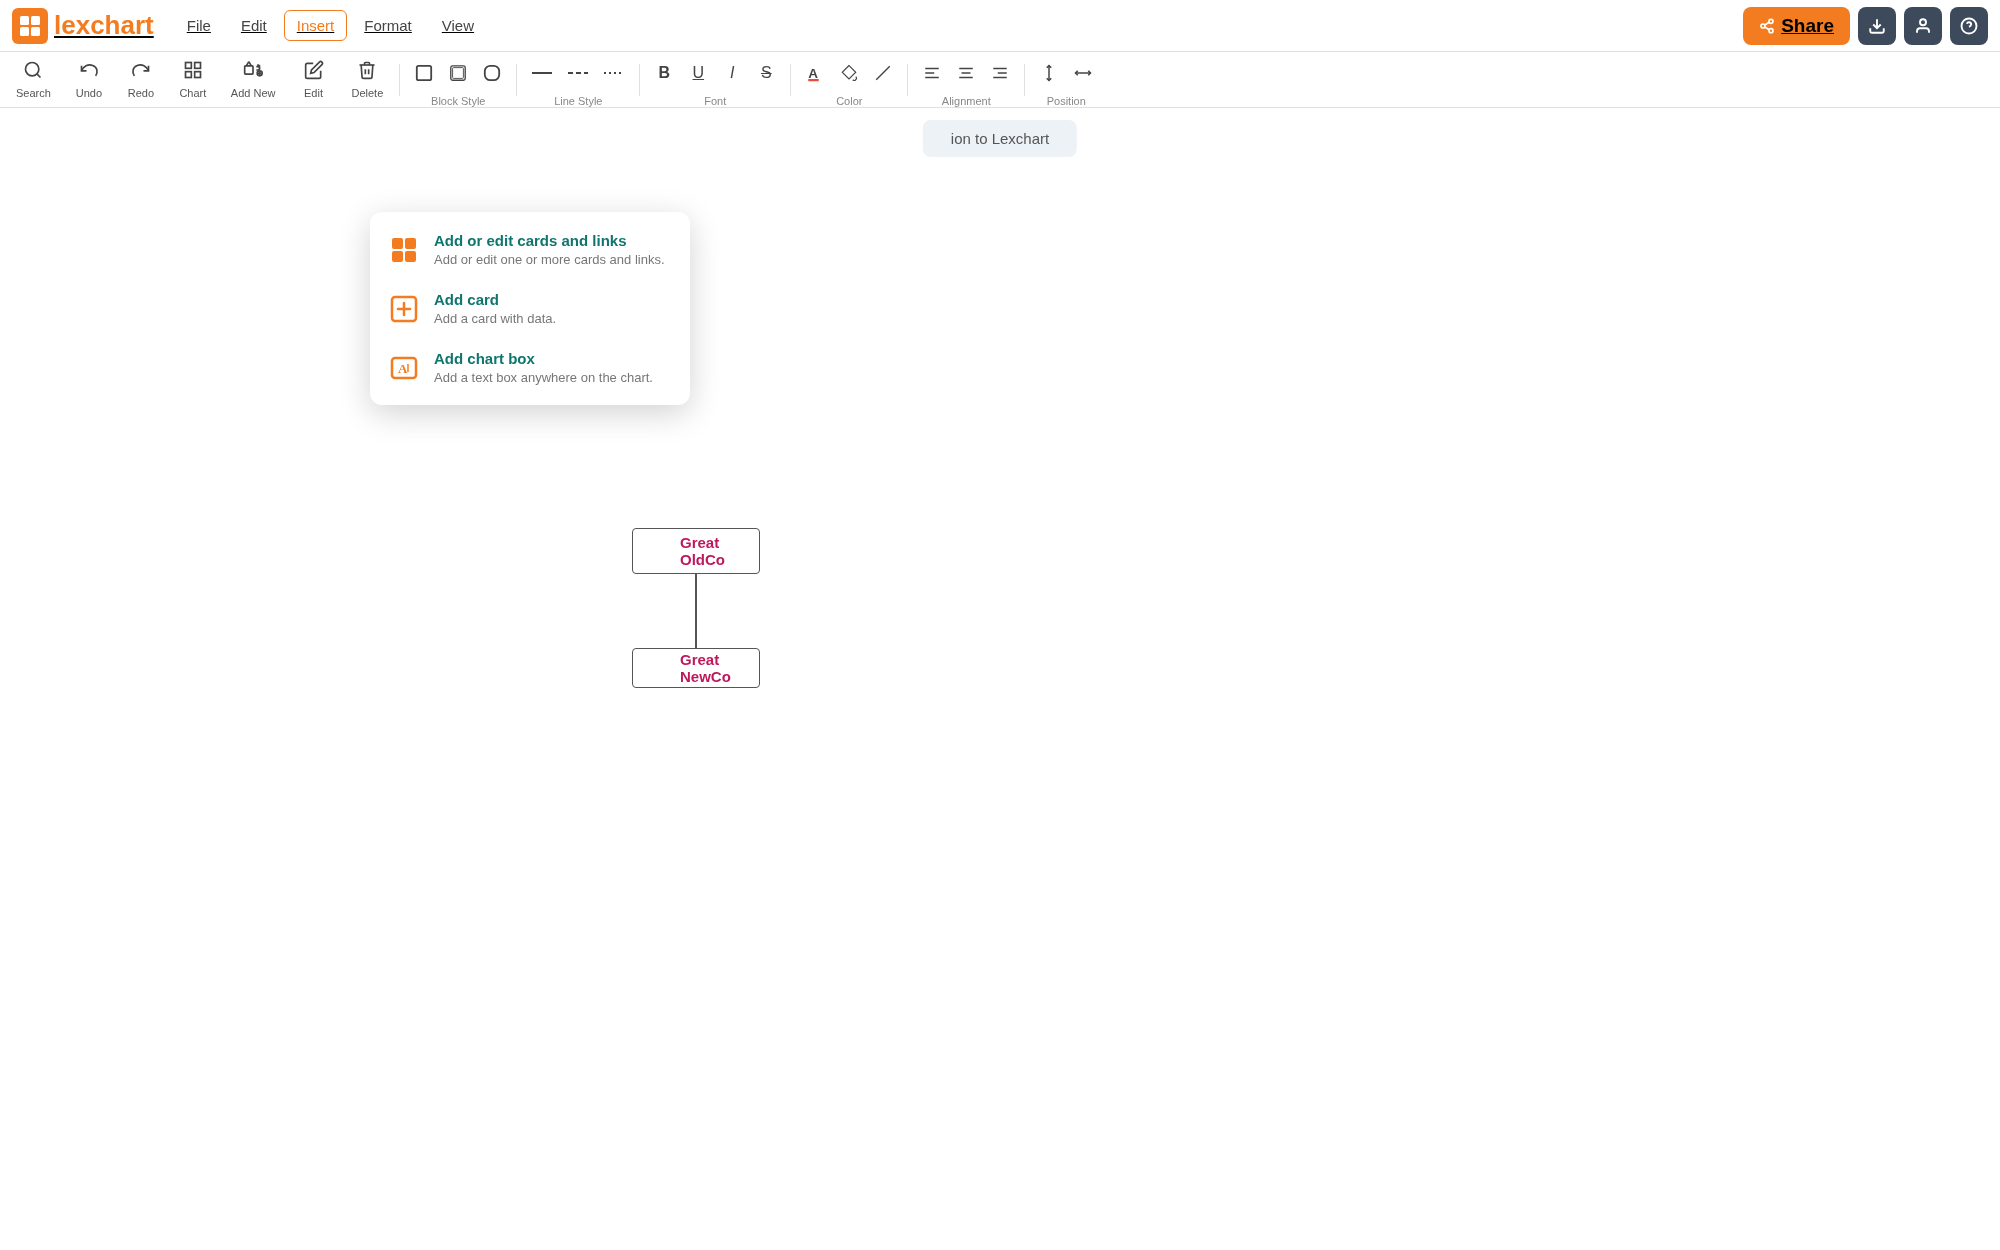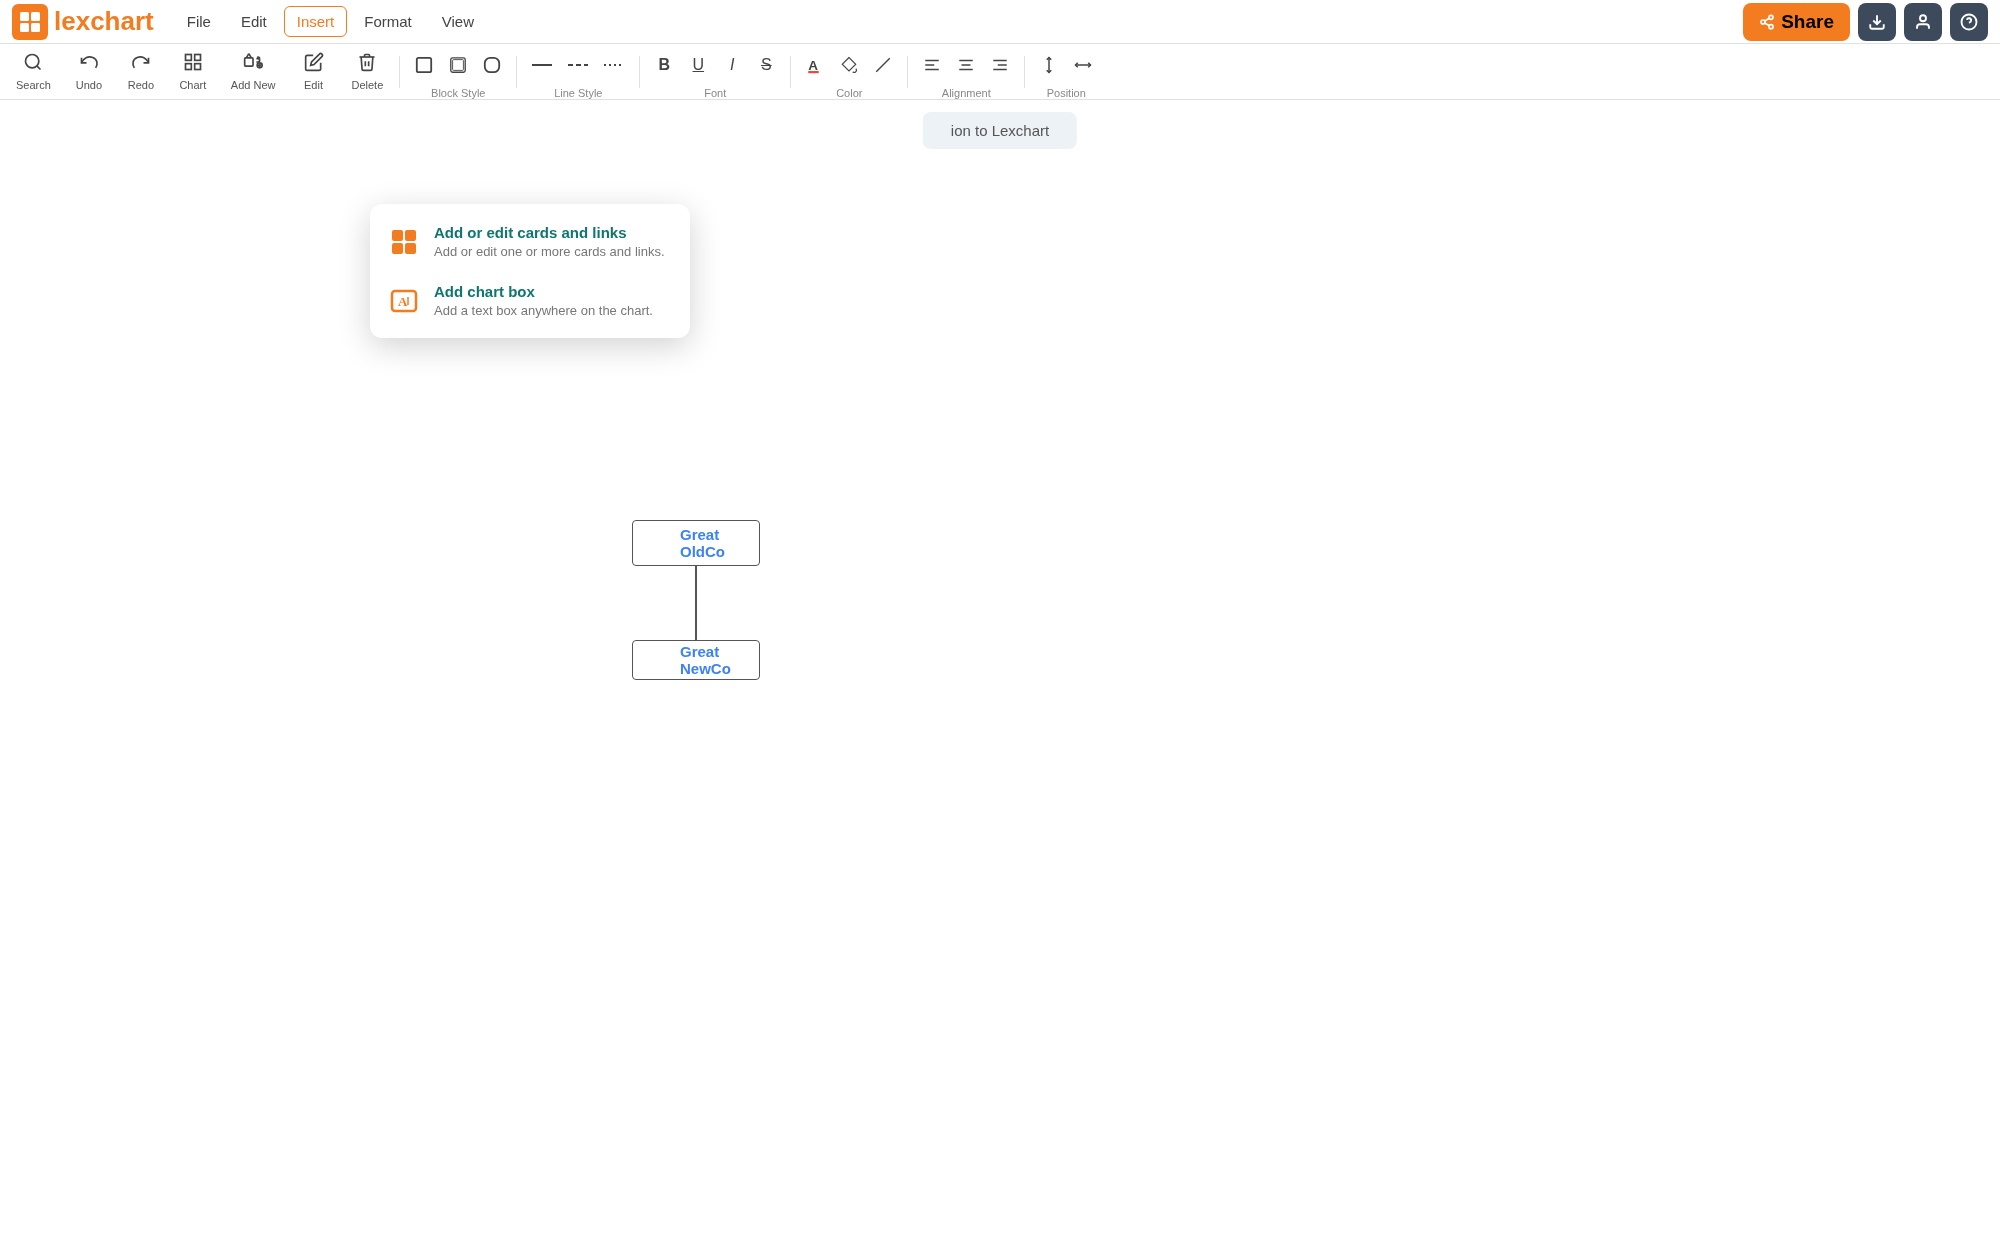--- a/index.html
+++ b/index.html
@@ -2,24 +2,25 @@
 <html><head>
   <meta charset="utf-8">
   <style>
     * { box-sizing: border-box; margin: 0; padding: 0; }
     body { font-family: -apple-system, BlinkMacSystemFont, 'Segoe UI', sans-serif; background: #fff; overflow: hidden; }
 
     
     #top-nav {
       display: flex;
       align-items: center;
-      height: 44px;
+      height: 52px;
       padding: 0 12px;
       border-bottom: 1px solid #e0e0e0;
       gap: 4px;
+      text-decoration: underline;
     }
     #logo {
       display: flex;
       align-items: center;
       gap: 6px;
       margin-right: 16px;
     }
     .logo-icon {
       width: 36px;
       height: 36px;
@@ -180,21 +181,21 @@
     .chart-node {
       position: absolute;
       border: 1.5px solid #555;
       border-radius: 4px;
       background: #fff;
       display: flex;
       align-items: center;
       justify-content: flex-end;
       font-size: 15px;
       font-weight: 600;
-      color: #3b82f6;
+      color: #be185d;
       padding-left: 47px;
     }
     .chart-connector {
       position: absolute;
       width: 1.5px;
       background: #555;
     }
 
     
     #insert-dropdown {
@@ -531,20 +532,33 @@
           <rect x="2" y="15" width="11" height="11" rx="2" fill="#f47c20"></rect>
           <rect x="15" y="15" width="11" height="11" rx="2" fill="#f47c20"></rect>
         </svg>
       </div>
       <div class="dropdown-item-text">
         <span class="dropdown-item-title">Add or edit cards and links</span>
         <span class="dropdown-item-desc">Add or edit one or more cards and links.</span>
       </div>
     </div>
 
+    <div class="dropdown-item">
+      <div class="dropdown-item-icon">
+        <svg width="28" height="28" viewBox="0 0 28 28" fill="none">
+          <rect x="2" y="2" width="24" height="24" rx="3" stroke="#f47c20" stroke-width="2.5" fill="none"></rect>
+          <line x1="14" y1="8" x2="14" y2="20" stroke="#f47c20" stroke-width="2.5" stroke-linecap="round"></line>
+          <line x1="8" y1="14" x2="20" y2="14" stroke="#f47c20" stroke-width="2.5" stroke-linecap="round"></line>
+        </svg>
+      </div>
+      <div class="dropdown-item-text">
+        <span class="dropdown-item-title">Add card</span>
+        <span class="dropdown-item-desc">Add a card with data.</span>
+      </div>
+    </div>
 
 
     <div class="dropdown-item">
       <div class="dropdown-item-icon">
         <svg width="28" height="28" viewBox="0 0 28 28" fill="none">
           <rect x="2" y="4" width="24" height="20" rx="3" stroke="#f47c20" stroke-width="2.5" fill="none"></rect>
           <text x="8" y="19" font-size="13" font-weight="700" fill="#f47c20" font-family="serif">A</text>
           <line x1="18" y1="10" x2="18" y2="18" stroke="#f47c20" stroke-width="1.5"></line>
         </svg>
       </div>

